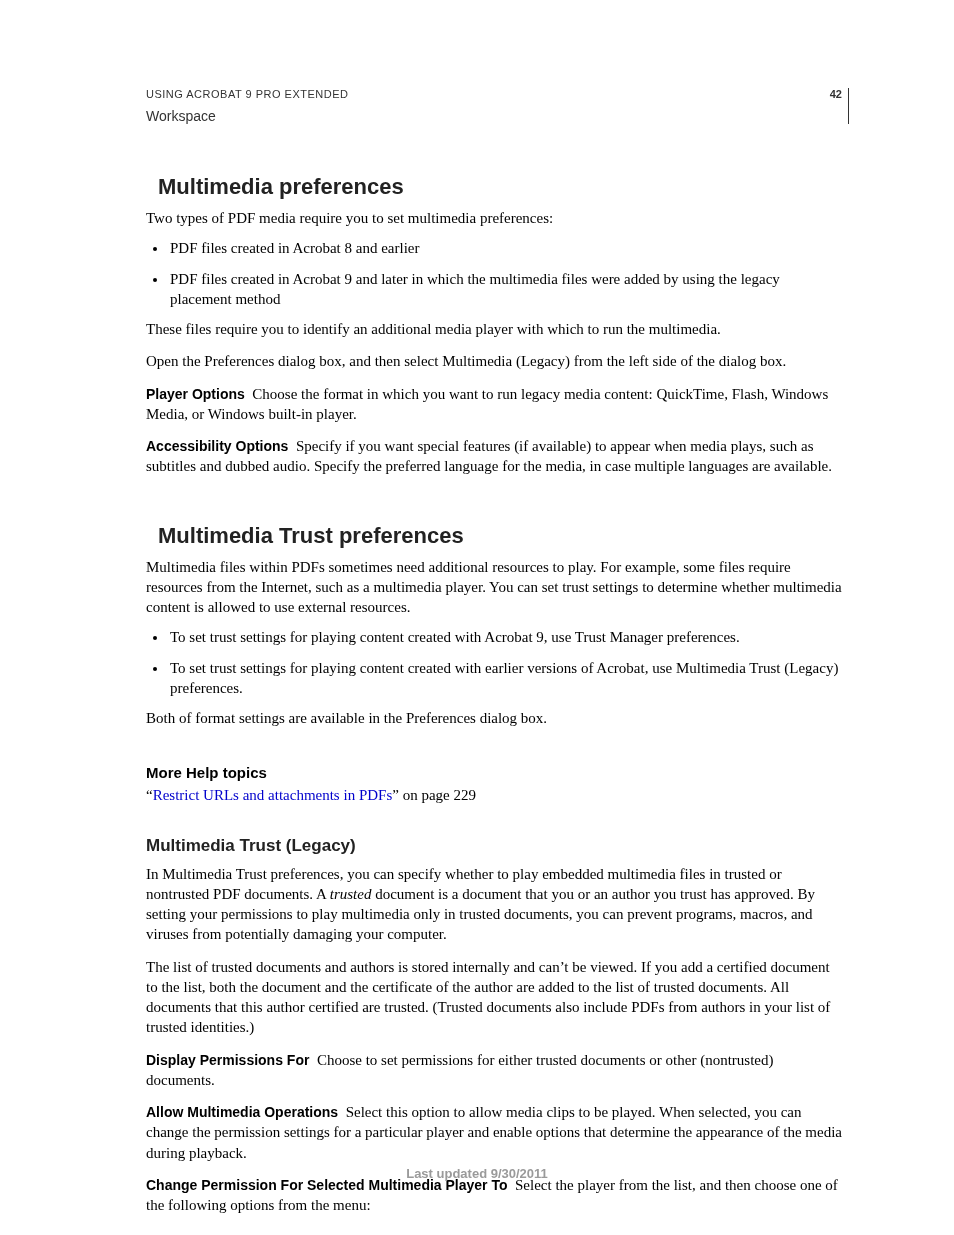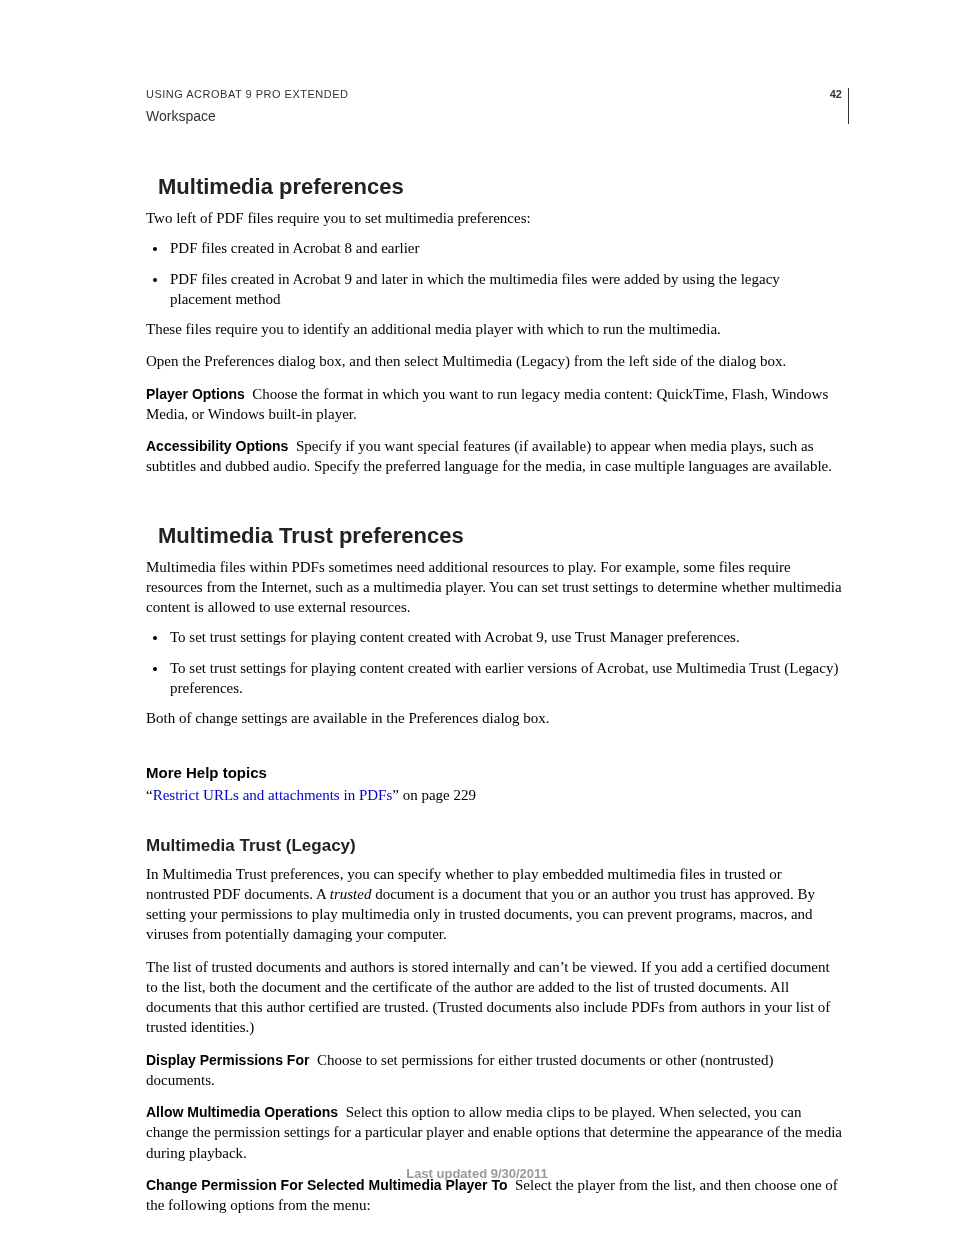--- a/index.html
+++ b/index.html
@@ -113,41 +113,41 @@
 
 <div class="page">
 
   <div class="page-rule"></div>
   <div class="page-number">42</div>
 
   <div class="header-line">USING ACROBAT 9 PRO EXTENDED</div>
   <div class="header-sub">Workspace</div>
 
   <h2 class="section first">Multimedia preferences</h2>
-  <p class="body">Two left of PDF files require you to set multimedia preferences:</p>
+  <p class="body">Two types of PDF media require you to set multimedia preferences:</p>
   <ul class="bullets">
     <li>PDF files created in Acrobat 8 and earlier</li>
     <li>PDF files created in Acrobat 9 and later in which the multimedia files were added by using the legacy placement method</li>
   </ul>
   <p class="body">These files require you to identify an additional media player with which to run the multimedia.</p>
   <p class="body">Open the Preferences dialog box, and then select Multimedia (Legacy) from the left side of the dialog box.</p>
   <p class="body">
     <span class="run-in">Player Options</span>&nbsp;&nbsp;<span>Choose the format in which you want to run legacy media content: QuickTime, Flash, Windows Media, or Windows built-in player.</span>
   </p>
   <p class="body">
     <span class="run-in">Accessibility Options</span>&nbsp;&nbsp;<span>Specify if you want special features (if available) to appear when media plays, such as subtitles and dubbed audio. Specify the preferred language for the media, in case multiple languages are available.</span>
   </p>
 
   <h2 class="section">Multimedia Trust preferences</h2>
   <p class="body">Multimedia files within PDFs sometimes need additional resources to play. For example, some files require resources from the Internet, such as a multimedia player. You can set trust settings to determine whether multimedia content is allowed to use external resources.</p>
   <ul class="bullets">
     <li>To set trust settings for playing content created with Acrobat 9, use Trust Manager preferences.</li>
     <li>To set trust settings for playing content created with earlier versions of Acrobat, use Multimedia Trust (Legacy) preferences.</li>
   </ul>
-  <p class="body">Both of change settings are available in the Preferences dialog box.</p>
+  <p class="body">Both of format settings are available in the Preferences dialog box.</p>
 
   <h3 class="more-help">More Help topics</h3>
   <p class="body" style="margin-top:4px;">
     <span>“</span><a class="xref" href="#">Restrict URLs and attachments in PDFs</a><span>” on page 229</span>
   </p>
 
   <h3 class="sub">Multimedia Trust (Legacy)</h3>
   <p class="body">
     <span>In Multimedia Trust preferences, you can specify whether to play embedded multimedia files in trusted or nontrusted PDF documents. A </span><span class="italic">trusted</span><span> document is a document that you or an author you trust has approved. By setting your permissions to play multimedia only in trusted documents, you can prevent programs, macros, and viruses from potentially damaging your computer.</span>
   </p>

